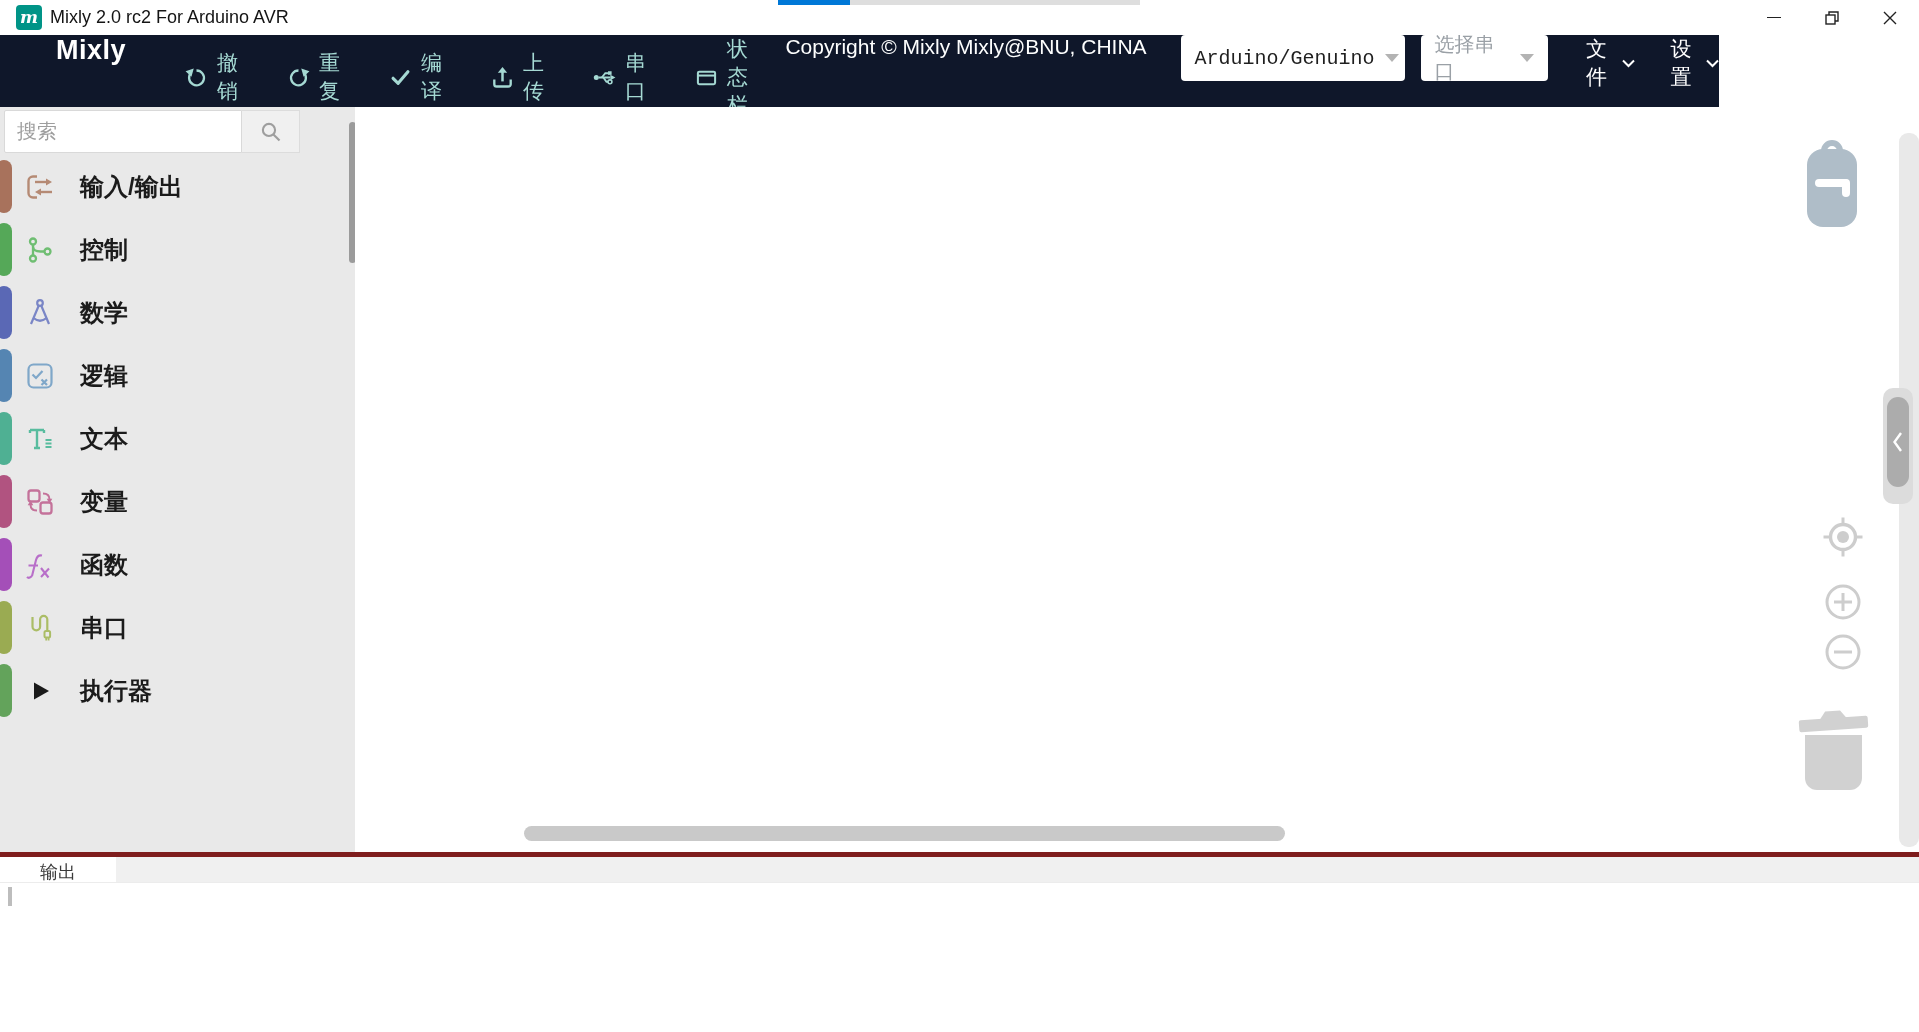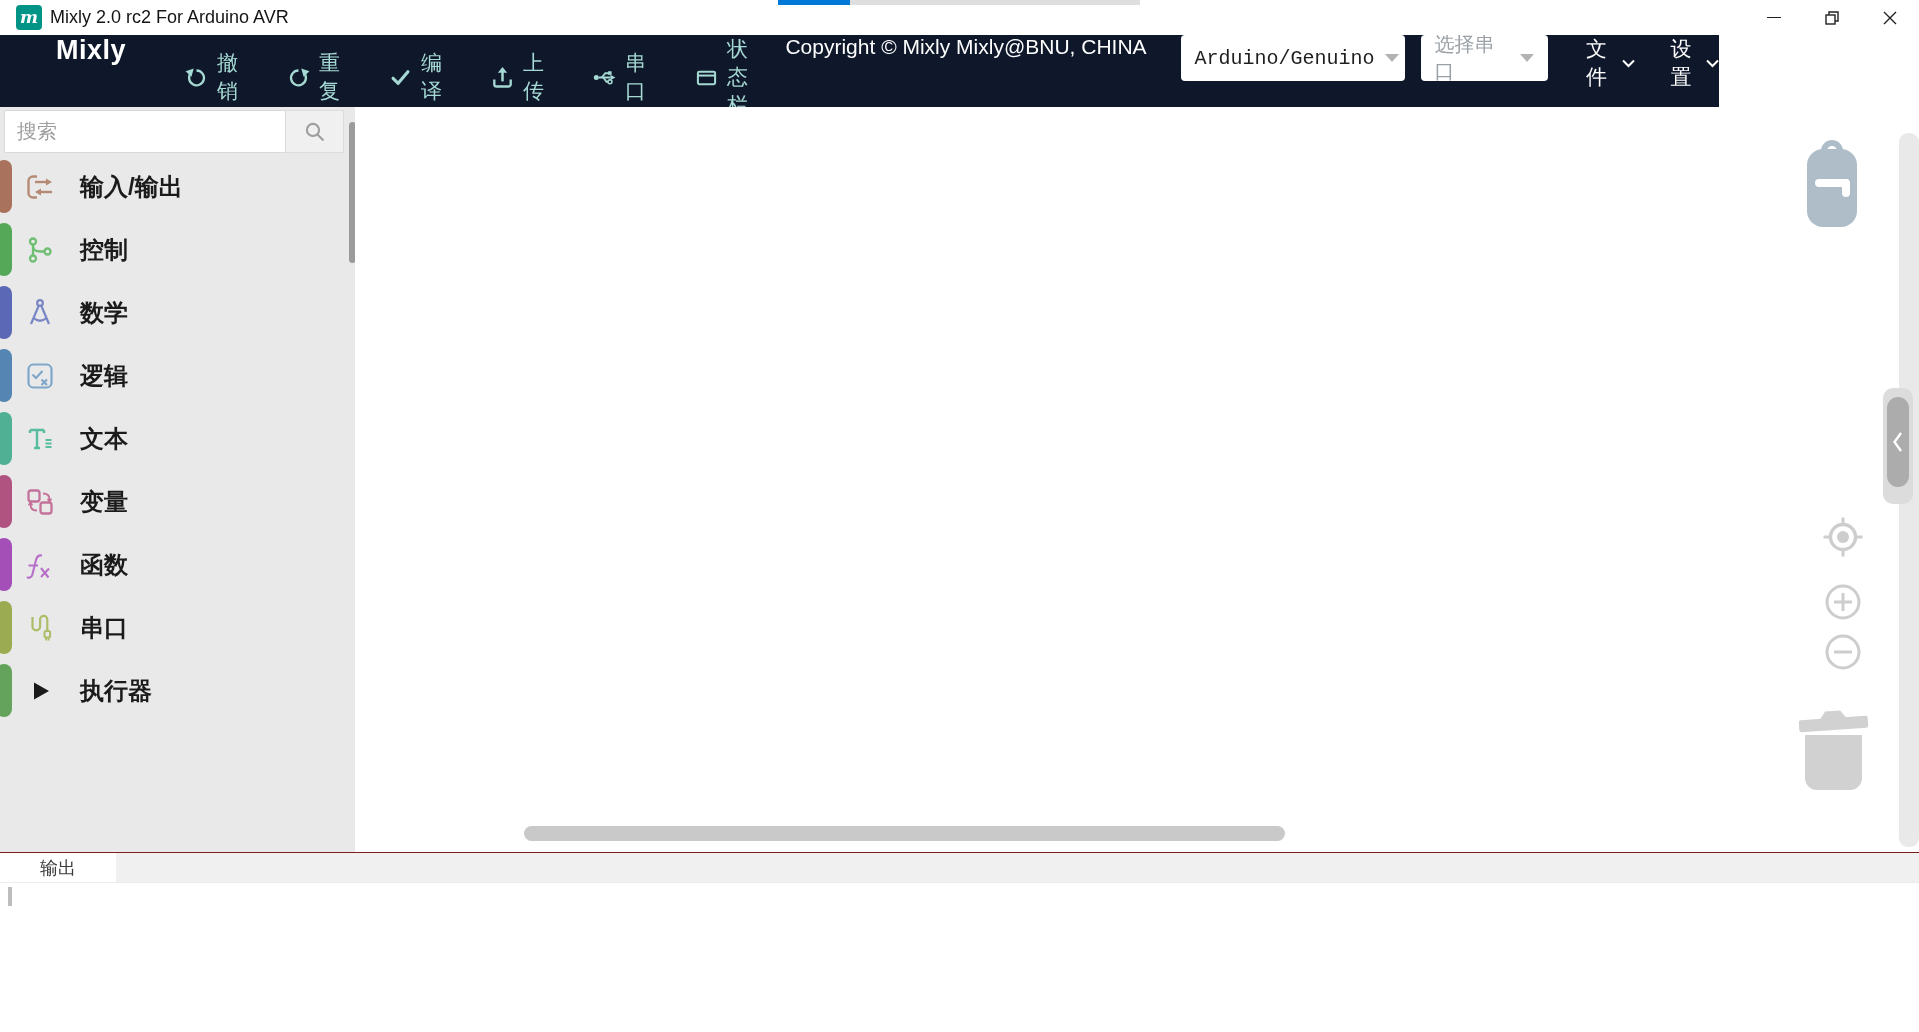--- a/index.html
+++ b/index.html
@@ -35,21 +35,21 @@
   .select-box .ph { color:#9aa0a6; }
   .caret { width:0; height:0; border-left:7px solid transparent; border-right:7px solid transparent;
     border-top:8px solid #b3b3b3; margin-left:10px; }
   .top-menu { display:flex; align-items:center; gap:6px; color:#fff; font-size:21px; cursor:pointer; }
   .file-menu { margin-left:38px; } .settings-menu { margin-left:36px; }
   .chev svg { width:13px; height:9px; display:block; }
 
   
   .sidebar { position:absolute; left:0; top:107px; width:355px; height:745px; background:#e9e9e9; overflow:hidden; }
   .search-row { position:absolute; left:4px; top:3px; display:flex; }
-  .search-input { width:282px; height:43px; border:1px solid #d9d9d9; border-radius:2px 0 0 2px;
+  .search-input { width:238px; height:43px; border:1px solid #d9d9d9; border-radius:2px 0 0 2px;
     background:#fff; font-size:20px; padding:0 12px; color:#333; outline:none; }
   .search-input::placeholder { color:#9e9e9e; }
   .search-btn { width:58px; height:43px; border:1px solid #dcdcdc; border-left:none; background:#f0f0f0;
     display:flex; align-items:center; justify-content:center; }
   .side-scroll { position:absolute; left:349px; top:15px; width:7px; height:141px; border-radius:3.5px; background:#9b9b9b; }
   .cats { position:absolute; left:0; top:48px; width:355px; }
   .cat-item { position:relative; height:63px; display:flex; align-items:center; cursor:pointer;font-weight:bold; }
   .cat-bar { position:absolute; left:-4px; top:5px; width:16px; height:53px; border-radius:8px; }
   .cat-icon { width:32px; height:32px; margin-left:24px; flex:0 0 auto; }
   .cat-icon svg { width:32px; height:32px; display:block; }
@@ -63,21 +63,21 @@
   .code-thumb { position:absolute; left:4px; top:9px; width:22px; height:90px; background:#acacac; border-radius:11px;
     display:flex; align-items:center; justify-content:center; }
   .zoom-btn { position:absolute; width:44px; height:44px; color:#cdcdcd; cursor:pointer; }
   .zoom-btn svg { width:44px; height:44px; display:block; }
   .zb-reset { left:1466px; top:408px; } .zb-in { left:1466px; top:473px; } .zb-out { left:1466px; top:523px; }
   .trash { position:absolute; left:1440px; top:601px; width:78px; height:88px; color:#d1d1d1; cursor:pointer; }
   .h-scroll { position:absolute; left:169px; top:719px; width:761px; height:15px; border-radius:7.5px; background:#c9c9c9; }
 
   
   .output-tabbar { position:absolute; left:0; top:852px; width:1919px; height:30px; background:#f0f0f0;
-    border-top:1px solid #7f1d1d; }
+    border-top:5px solid #7f1d1d; }
   .output-tab { position:absolute; left:0; top:0; width:116px; height:30px; background:#fff;
     display:flex; align-items:center; justify-content:center; font-size:18px; color:#3a3a3a; cursor:pointer; }
   .output-console { position:absolute; left:0; top:882px; width:1919px; height:150px; background:#fff;
     border-top:1px solid #ececec; }
   .console-cursor { position:absolute; left:8px; top:4px; width:4px; height:19px; background:#bdbdbd; }
 
   svg { overflow:visible; }
 </style>
 </head>
 <body>

